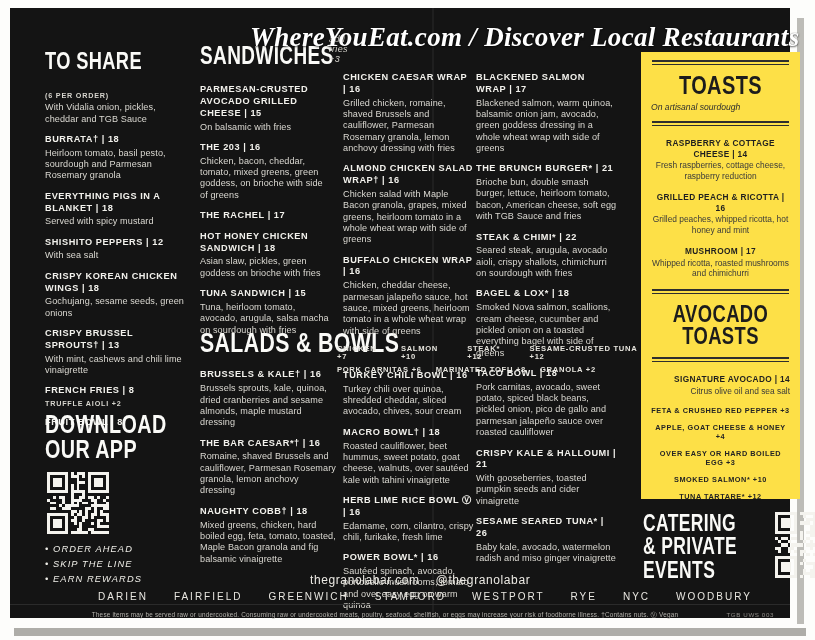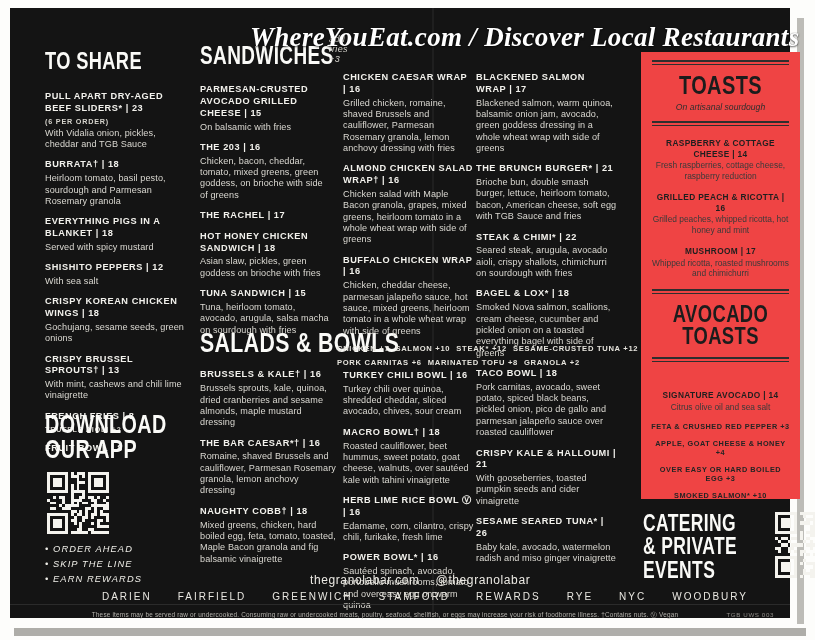--- a/index.html
+++ b/index.html
@@ -42,28 +42,28 @@
   .col .items{margin-top:16px;}
   .c1 .items{margin-top:18px;}
   .c2b .items{margin-top:12px;}
   
   .mi{margin-bottom:9px;}
   .mi-title{font-size:9.2px;font-weight:bold;letter-spacing:0.55px;color:#f2f1ec;line-height:1.28;}
   .mi-sub{font-size:7.2px;font-weight:bold;letter-spacing:0.8px;color:#d6d4cd;margin-top:2px;}
   .mi-desc{font-size:9.1px;color:#dbd9d2;line-height:1.25;margin-top:2px;letter-spacing:0.1px;}
   
   .addons{position:absolute;left:327px;top:337px;width:312px;}
-  .addon-row{display:flex;gap:6px;font-size:7.6px;font-weight:bold;letter-spacing:0.7px;color:#e6e4dd;line-height:1.0;margin-bottom:6px;flex-wrap:nowrap;}
-  
-  .panel{position:absolute;left:631px;top:44px;width:159px;height:447px;background:#ef4444;box-sizing:border-box;padding:8px 10px;z-index:4;overflow:hidden;}
+  .addon-row{display:flex;gap:14px;font-size:7.6px;font-weight:bold;letter-spacing:0.7px;color:#e6e4dd;line-height:1.0;margin-bottom:6px;flex-wrap:nowrap;}
+  
+  .panel{position:absolute;left:631px;top:44px;width:159px;height:447px;background:#fde047;box-sizing:border-box;padding:8px 10px;z-index:4;overflow:hidden;}
   .rule{height:2px;border-top:2px solid #2e2e2e;border-bottom:1px solid #2e2e2e;margin:0 1px;}
   .wp-hdr{font-weight:bold;color:#1c1c1c;transform:scaleX(0.8);transform-origin:50% 0;text-align:center;letter-spacing:0.5px;white-space:nowrap;line-height:0.95;}
   .wp-hdr1{font-size:25px;margin-top:9px;}
   .wp-hdr2{font-size:23px;margin-top:10px;}
-  .wp-sub{font-size:8.6px;font-style:italic;color:#2e2e2e;text-align:center;margin:4px 0 9px;}
+  .wp-sub{font-size:8.6px;font-style:italic;color:#2e2e2e;text-align:left;margin:4px 0 9px;}
   .wp-items{margin-top:12px;}
   .wp-item{text-align:center;margin-bottom:10px;}
   .wp-title{font-size:8.3px;font-weight:bold;letter-spacing:0.35px;color:#1f1f1f;line-height:1.3;}
   .wp-desc{font-size:8.4px;color:#3a3a3a;line-height:1.28;margin-top:1px;}
   .wp-addons{margin-top:10px;}
   .wp-addon{font-size:7.3px;font-weight:bold;letter-spacing:0.55px;color:#242424;text-align:center;margin-bottom:8px;}
   .mt9{margin-top:9px;}
   
   .app{position:absolute;left:35px;top:404px;width:150px;}
   .qr{display:block;}
@@ -85,21 +85,20 @@
 <body>
 
 <div class="menu">
   <div class="crease"></div>
 
   <section class="col c1">
     <div class="hdr h-toshare">TO SHARE</div>
     <div class="items">
 
         <div class="mi">
-          <div class="mi-title">PULL APART DRY-AGED BEEF SLIDERS* | 23</div>
           <div class="mi-sub">(6 PER ORDER)</div>
           <div class="mi-desc">With Vidalia onion, pickles, cheddar and TGB Sauce</div>
         </div>
 
         <div class="mi">
           <div class="mi-title">BURRATA† | 18</div>
 
           <div class="mi-desc">Heirloom tomato, basil pesto, sourdough and Parmesan Rosemary granola</div>
         </div>
 
@@ -468,21 +467,21 @@
           <div class="wp-title">MUSHROOM | 17</div>
           <div class="wp-desc">Whipped ricotta, roasted mushrooms and chimichurri</div>
         </div>
       </div>
     <div class="rule"></div>
     <div class="wp-hdr wp-hdr2">
       <div>AVOCADO</div>
       <div>TOASTS</div>
     </div>
     <div class="rule mt9"></div>
-    <div class="wp-item mt9" style="margin-top:28px;">
+    <div class="wp-item mt9" style="margin-top:12px;text-align:right;">
       <div class="wp-title">SIGNATURE AVOCADO | 14</div>
       <div class="wp-desc">Citrus olive oil and sea salt</div>
     </div>
     <div class="wp-addons">
 
         <div class="wp-addon">FETA &amp; CRUSHED RED PEPPER +3</div>
 
         <div class="wp-addon">APPLE, GOAT CHEESE &amp; HONEY +4</div>
 
         <div class="wp-addon">OVER EASY OR HARD BOILED EGG +3</div>
@@ -638,21 +637,21 @@
   <div class="site-line">
     <span>thegranolabar.com</span>
     <span>@thegranolabar</span>
   </div>
   <div class="cities">
 
   <span>DARIEN</span>
       <span>FAIRFIELD</span>
       <span>GREENWICH</span>
       <span>STAMFORD</span>
-      <span>REWARDS</span>
+      <span>WESTPORT</span>
       <span>RYE</span>
       <span>NYC</span>
       <span>WOODBURY</span>
     </div>
   <div class="footer-strip"></div>
   <div class="disclaimer">These items may be served raw or undercooked. Consuming raw or undercooked meats, poultry, seafood, shellfish, or eggs may increase your risk of foodborne illness. †Contains nuts. Ⓥ Vegan</div>
   <div class="doc-code">TGB UWS 003</div>
 </div>
 
 <div class="watermark">WhereYouEat.com / Discover Local Restaurants</div>

